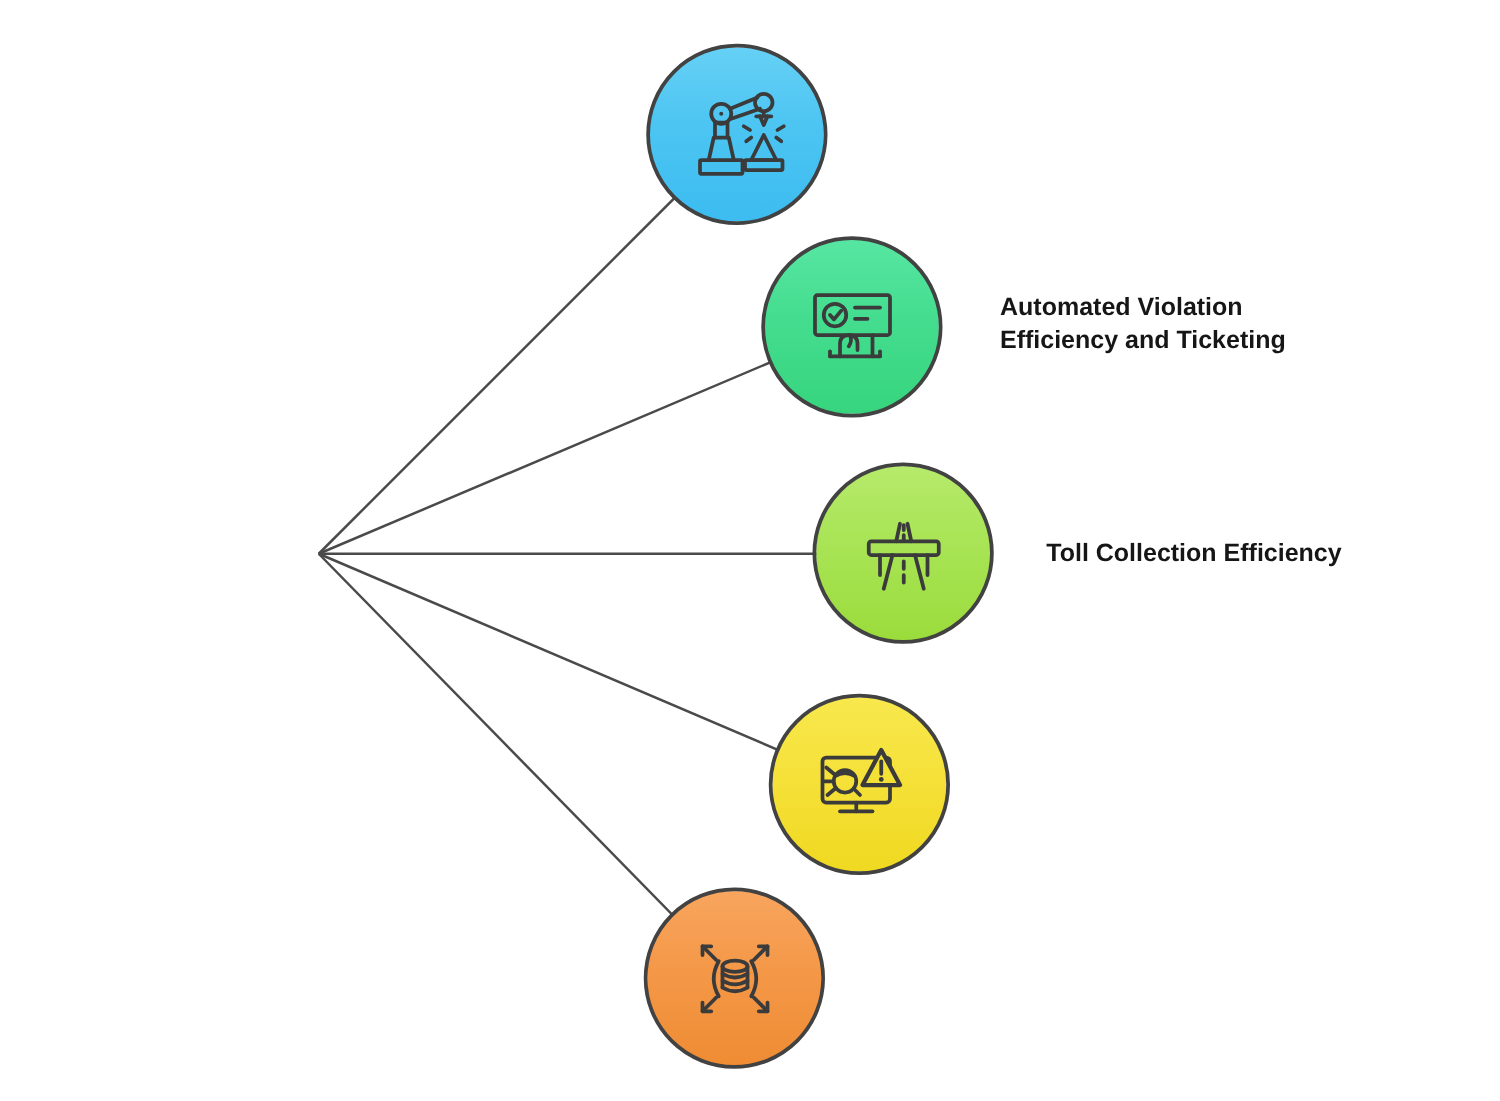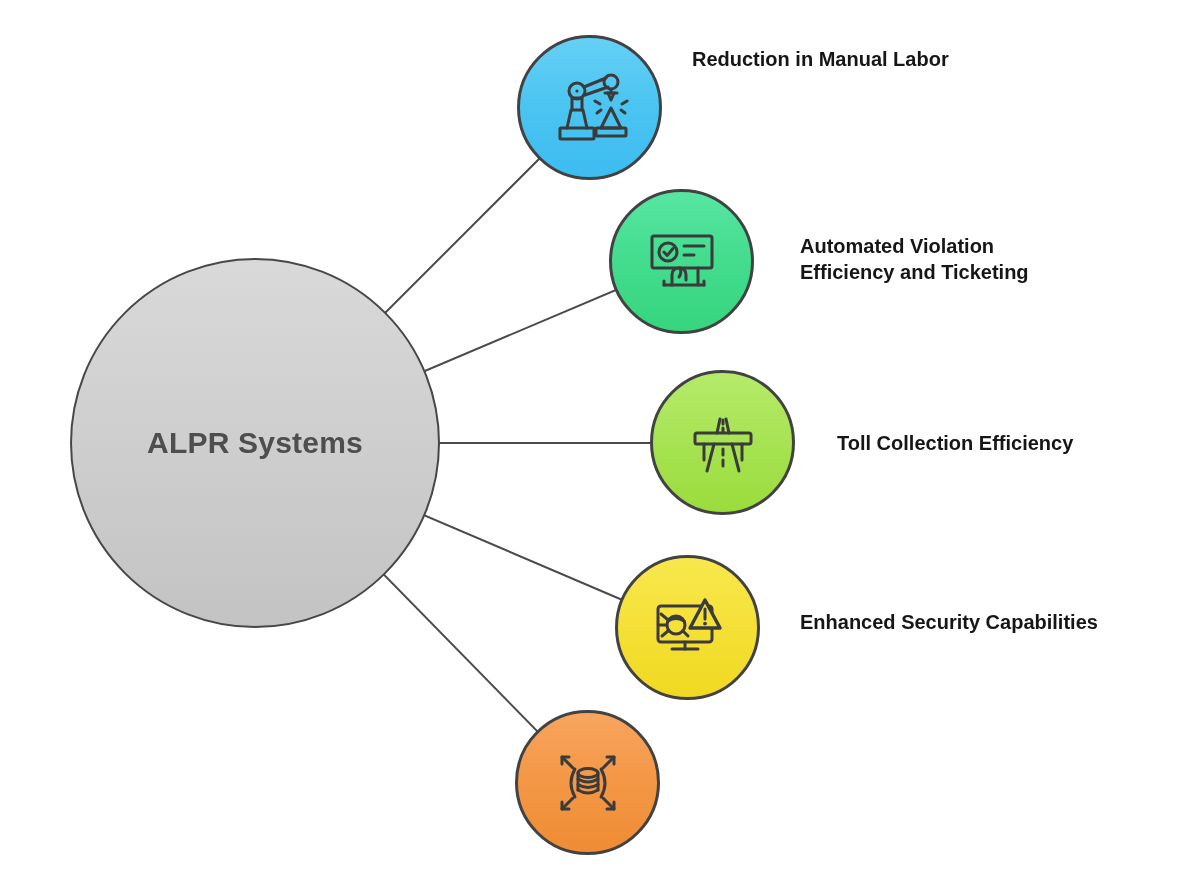--- a/index.html
+++ b/index.html
@@ -43,23 +43,20 @@
   <svg class="links" width="1200" height="881" viewBox="0 0 1200 881">
     <g stroke="#4a4a4a" stroke-width="2">
       <line x1="255" y1="443" x2="590" y2="108"></line>
       <line x1="255" y1="443" x2="682" y2="262"></line>
       <line x1="255" y1="443" x2="723" y2="443"></line>
       <line x1="255" y1="443" x2="688" y2="628"></line>
       <line x1="255" y1="443" x2="588" y2="783"></line>
     </g>
   </svg>
 
-  <div class="circle center-node">
-    <span>ALPR Systems</span>
-  </div>
 
   <div class="circle node n1">
     <svg class="icon" width="80" height="80" viewBox="0 0 80 80">
       <rect x="10" y="60" width="34" height="11" rx="1"></rect>
       <path d="M17,60 L21,42 L33,42 L37,60"></path>
       <path d="M22,42 L22,30 L32,30 L32,42"></path>
       <circle cx="27" cy="23" r="8"></circle>
       <circle cx="27" cy="23" r="1.6" fill="#3b3b3b" stroke="none"></circle>
       <path d="M34,19 L56,10"></path>
       <path d="M35,27 L58,19"></path>
@@ -137,18 +134,16 @@
       <path d="M53,26 Q61,40 53,54"></path>
       <ellipse cx="40" cy="30" rx="10" ry="4.5"></ellipse>
       <path d="M30,30 V47"></path>
       <path d="M50,30 V47"></path>
       <path d="M30,47 Q40,53 50,47"></path>
       <path d="M30,36 Q40,42 50,36"></path>
       <path d="M30,41.5 Q40,47.5 50,41.5"></path>
     </svg>
   </div>
 
-  <div class="label l1">Reduction in Manual Labor</div>
   <div class="label l2">Automated Violation Efficiency and Ticketing</div>
   <div class="label l3">Toll Collection Efficiency</div>
-  <div class="label l4">Enhanced Security Capabilities</div>
 
 </div>
 
 </body></html>

